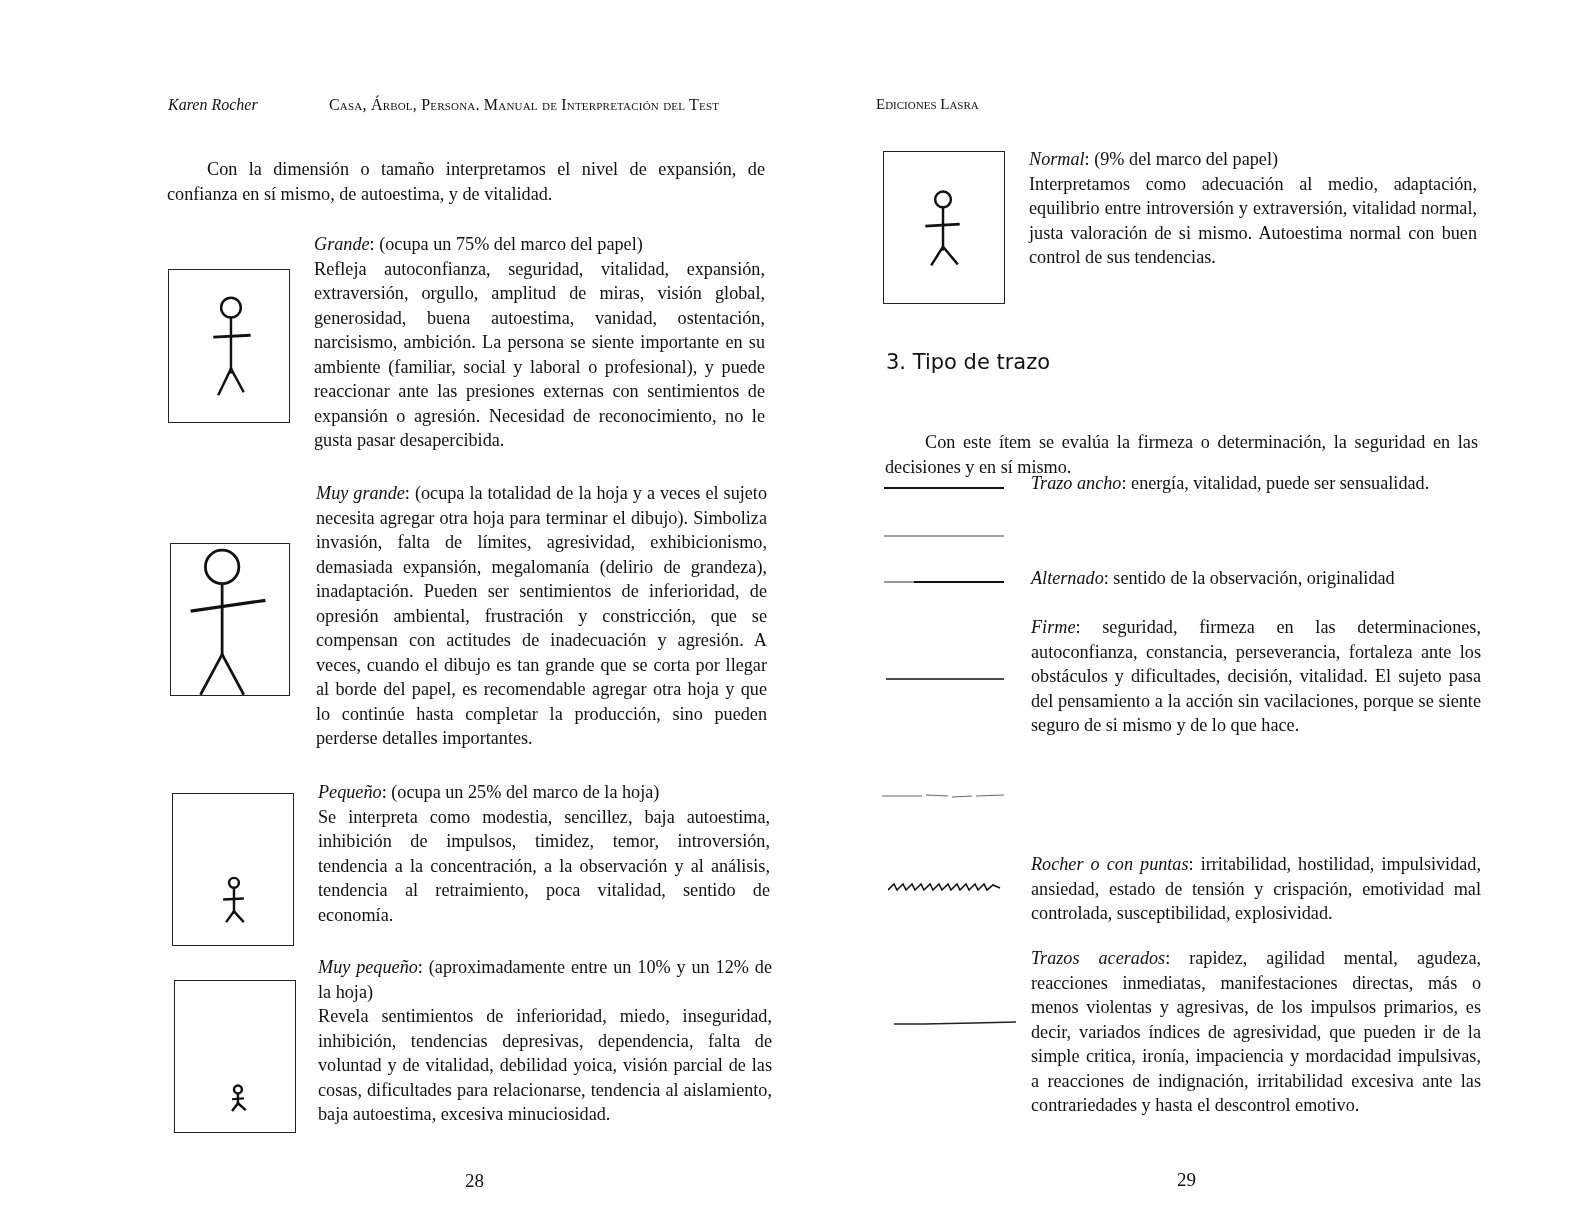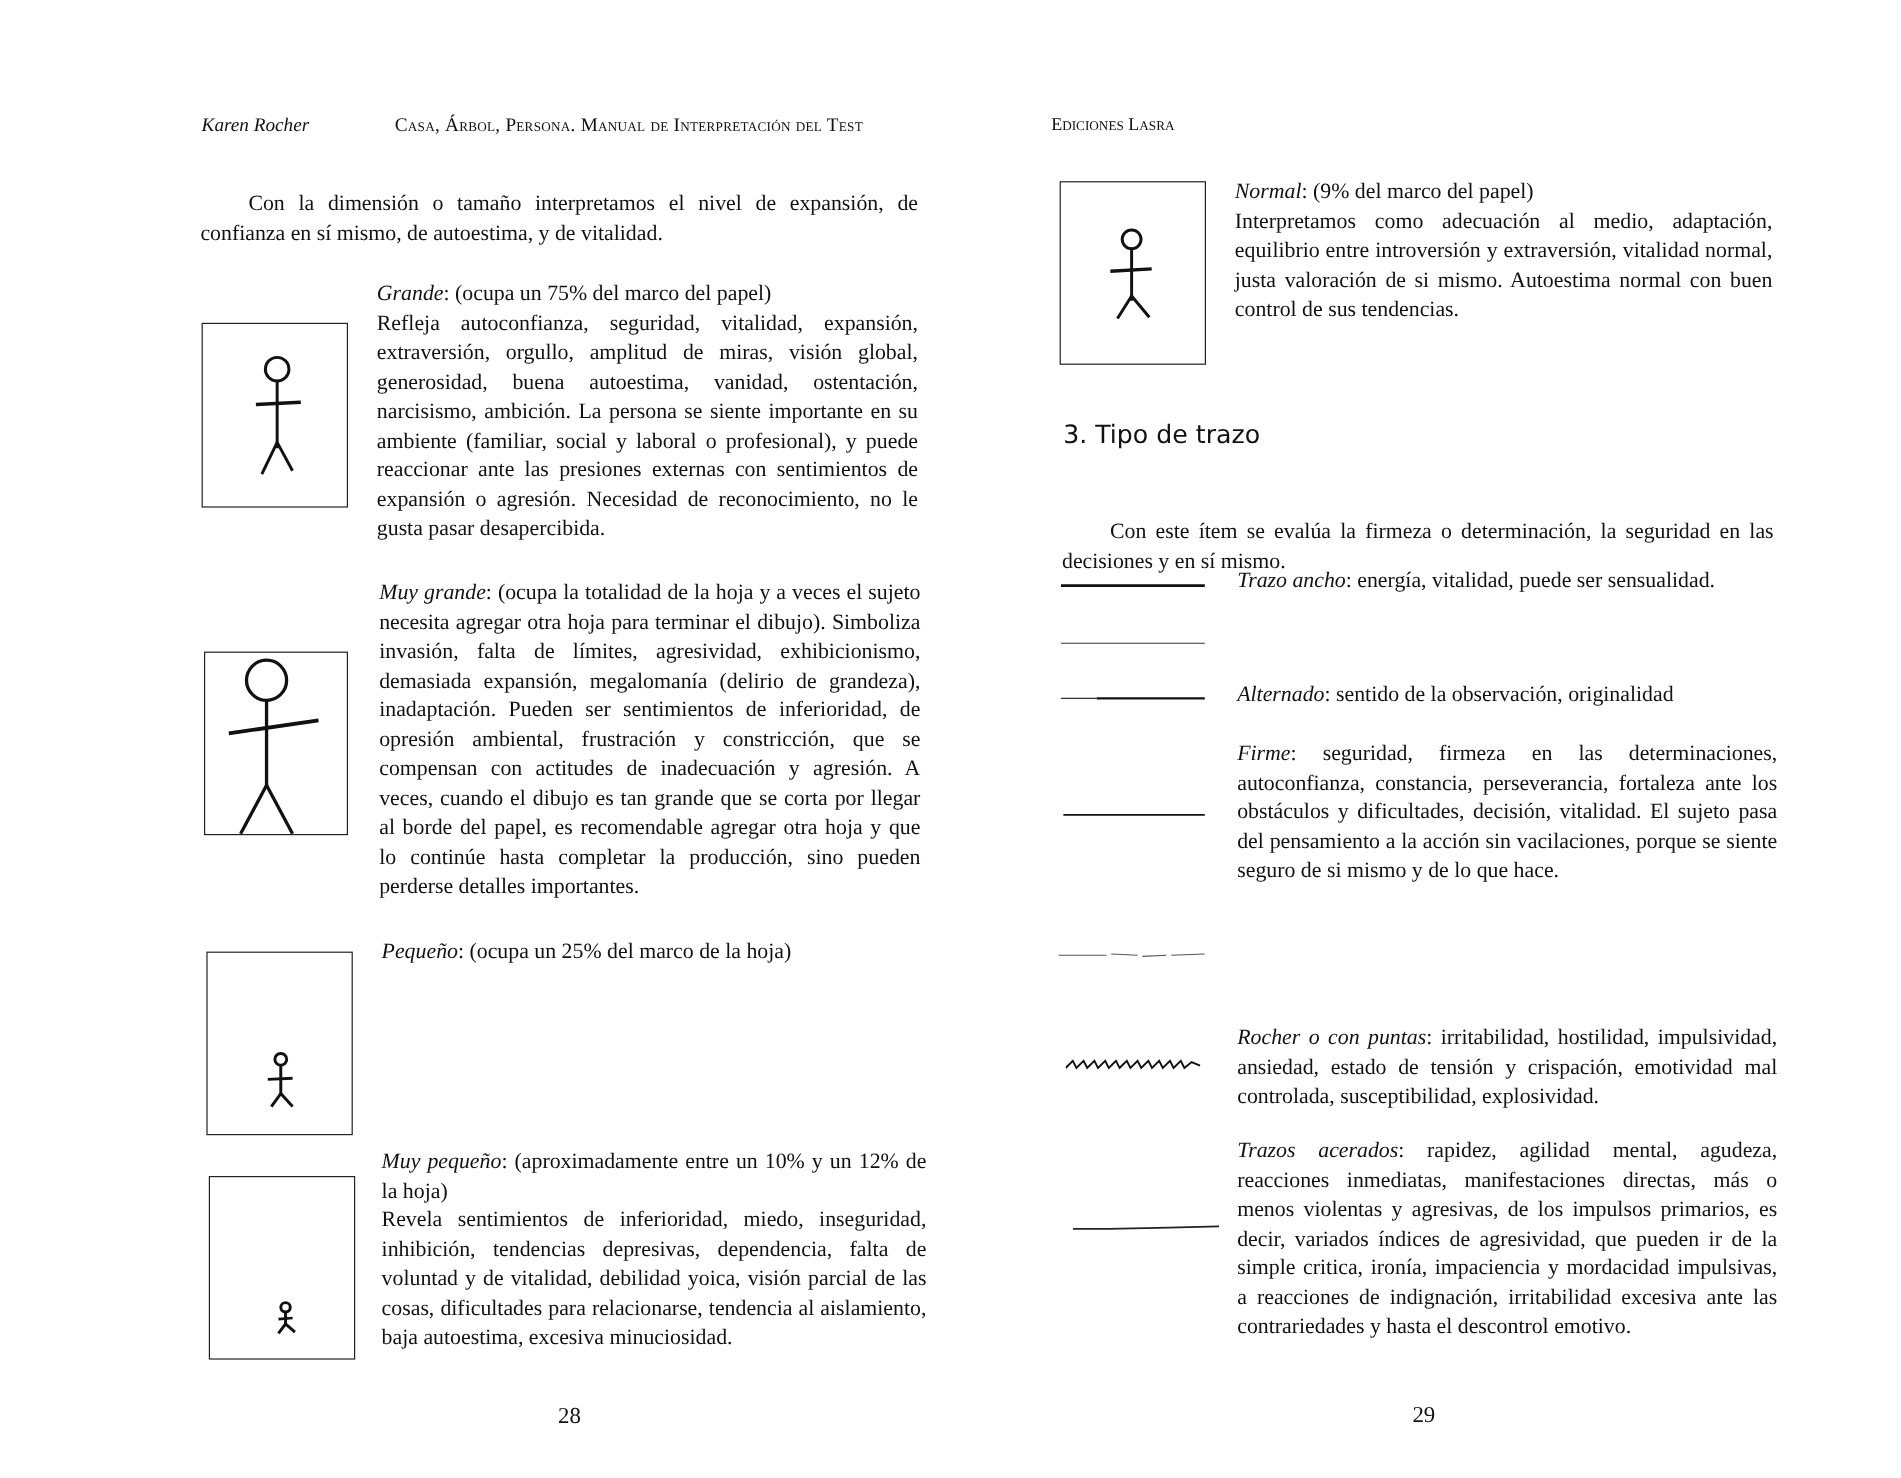--- a/index.html
+++ b/index.html
@@ -70,20 +70,21 @@
     <svg viewBox="0 0 122 153">
       <circle cx="62" cy="90" r="5" fill="none" stroke="#111" stroke-width="2.5"></circle>
       <line x1="62" y1="95" x2="62" y2="121" stroke="#111" stroke-width="2.5"></line>
       <line x1="51" y1="107" x2="72" y2="106" stroke="#111" stroke-width="2.5"></line>
       <line x1="62" y1="119" x2="54" y2="130" stroke="#111" stroke-width="2.5"></line>
       <line x1="62" y1="119" x2="72" y2="130" stroke="#111" stroke-width="2.5"></line>
     </svg>
   </div>
   <div class="para" style="left:318px; top:780px; width:452px;">
     <em>Pequeño</em><span>: (ocupa un 25% del marco de la hoja)</span><br>
+    <span>Se interpreta como modestia, sencillez, baja autoestima, inhibición de impulsos, timidez, temor, introversión, tendencia a la concentración, a la observación y al análisis, tendencia al retraimiento, poca vitalidad, sentido de economía.</span>
   </div>
 
   <div class="frame" style="left:174px; top:980px; width:122px; height:153px;">
     <svg viewBox="0 0 122 153">
       <circle cx="64" cy="110" r="4" fill="none" stroke="#111" stroke-width="2.5"></circle>
       <line x1="64" y1="114" x2="64" y2="126" stroke="#111" stroke-width="2.5"></line>
       <line x1="58" y1="120" x2="70" y2="119" stroke="#111" stroke-width="2.2"></line>
       <line x1="64" y1="124" x2="58" y2="132" stroke="#111" stroke-width="2.5"></line>
       <line x1="64" y1="124" x2="72" y2="131" stroke="#111" stroke-width="2.5"></line>
     </svg>

